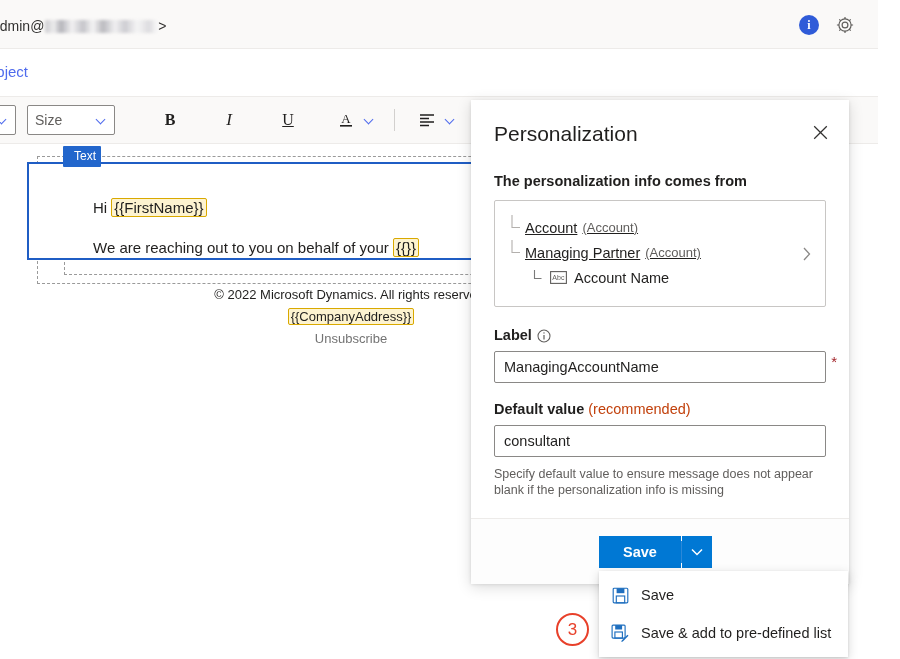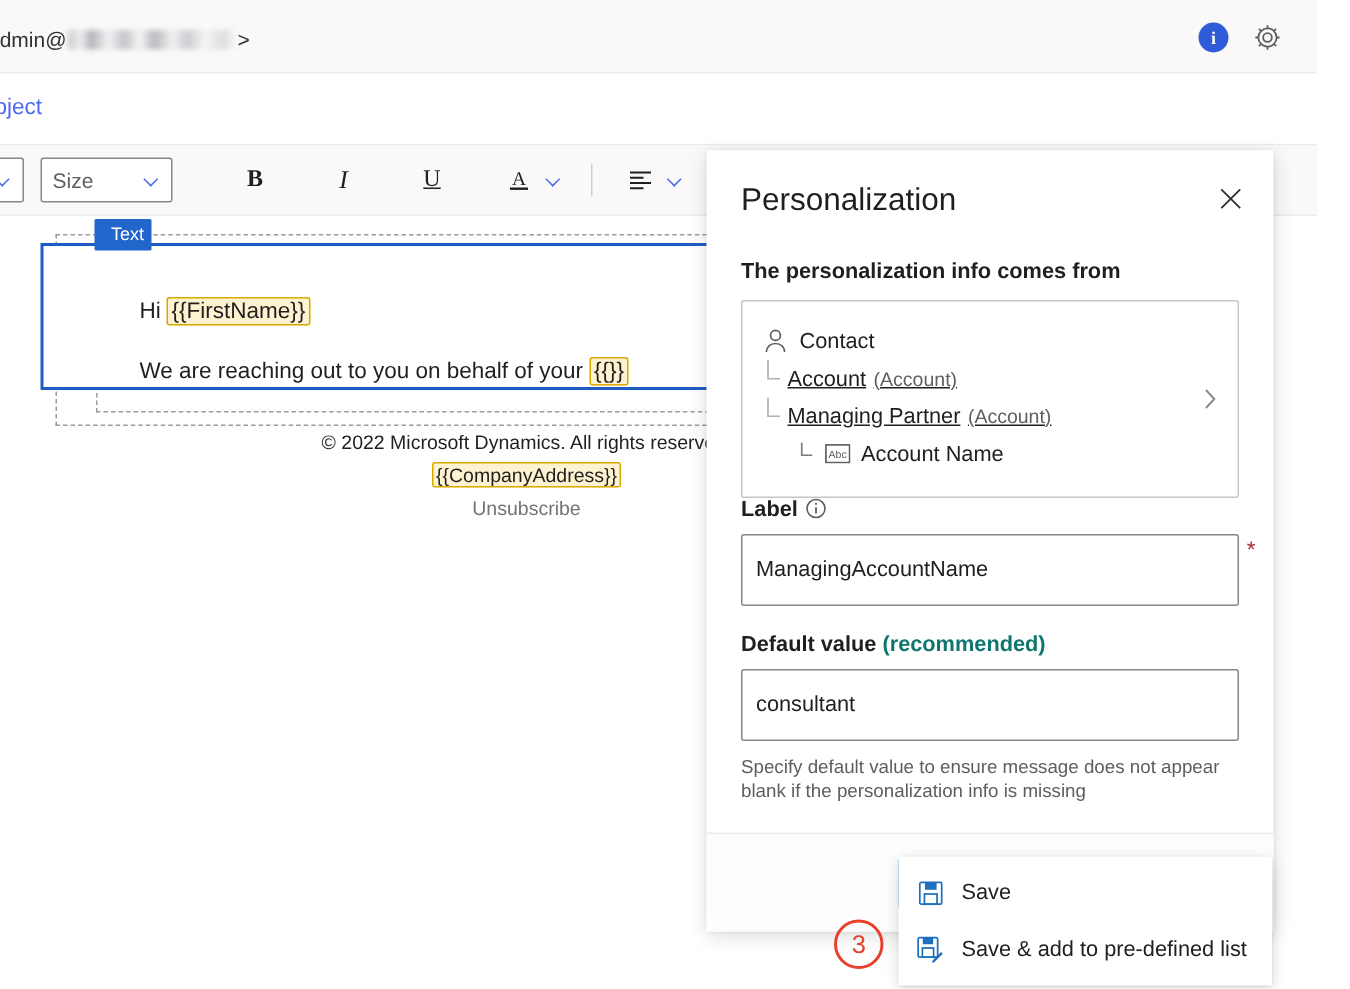--- a/index.html
+++ b/index.html
@@ -363,34 +363,35 @@
   .tree-connector {
     width: 16px;
     display: inline-block;
     flex: 0 0 auto;
     color: #a19f9d;
   }
   #person-icon { margin-right: 8px; flex: 0 0 auto; }
   #abc-icon { margin: 0 7px 0 2px; flex: 0 0 auto; }
 
   #label-field-label {
+    margin-top: 20px;
     font-size: 14.5px;
     font-weight: bold;
     color: #201f1e;
     display: flex;
-    align-items: flex-start;
+    align-items: flex-end;
     gap: 5px;
   }
   .field-row {
     position: relative;
     margin-top: 8px;
   }
   .text-input {
     width: 100%;
-    height: 48px;
+    height: 32px;
     box-sizing: border-box;
     border: 1px solid #8a8886;
     border-radius: 2px;
     padding: 0 9px;
     font-size: 14.5px;
     font-family: "Liberation Sans", sans-serif;
     color: #201f1e;
     background: #ffffff;
     outline: none;
   }
@@ -400,21 +401,21 @@
     top: 2px;
     color: #a4262c;
     font-size: 15px;
   }
   #default-value-label {
     margin-top: 18px;
     font-size: 14.5px;
     color: #201f1e;
   }
   #default-value-label b { font-weight: bold; }
-  #default-value-label span.rec { color: #0f766e; font-weight: bold; }
+  #default-value-label span.rec { color: #c2410c; font-weight: normal; }
   #default-hint {
     margin-top: 9px;
     font-size: 12.5px;
     color: #605e5c;
     line-height: 16px;
   }
 
   #dialog-footer {
     border-top: 1px solid #edebe9;
     height: 65px;
@@ -627,29 +628,20 @@
       </svg>
     </div>
   </div>
 
   <div id="dialog-body">
 
     <div id="source-label">The personalization info comes from</div>
 
     <div id="source-tree-box">
 
-      <div class="tree-row" id="tree-row-contact">
-        <span id="person-icon">
-          <svg class="ico-svg" width="16" height="17" viewBox="0 0 16 17" fill="none" stroke="#605e5c" stroke-width="1.15">
-            <circle cx="8" cy="4.6" r="3.3"></circle>
-            <path d="M1.9 15.6c0-3.4 2.7-5.6 6.1-5.6s6.1 2.2 6.1 5.6"></path>
-          </svg>
-        </span>
-        <span>Contact</span>
-      </div>
 
       <div class="tree-row tree-indent-1">
         <span class="tree-connector">
           <svg class="ico-svg" width="14" height="25" viewBox="0 0 14 25" stroke="#b3b0ad" stroke-width="1.1" fill="none">
             <path d="M3 -6V12.5H11"></path>
           </svg>
         </span>
         <span>Account</span>
         <span class="entity-suffix">(Account)</span>
       </div>

